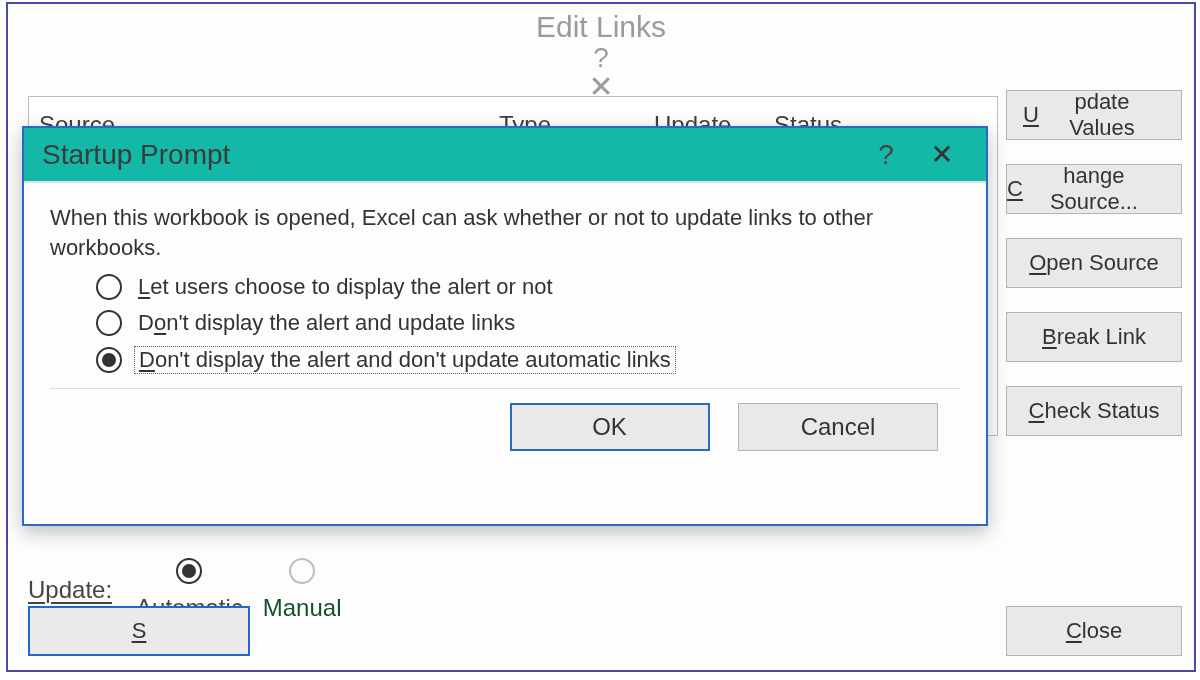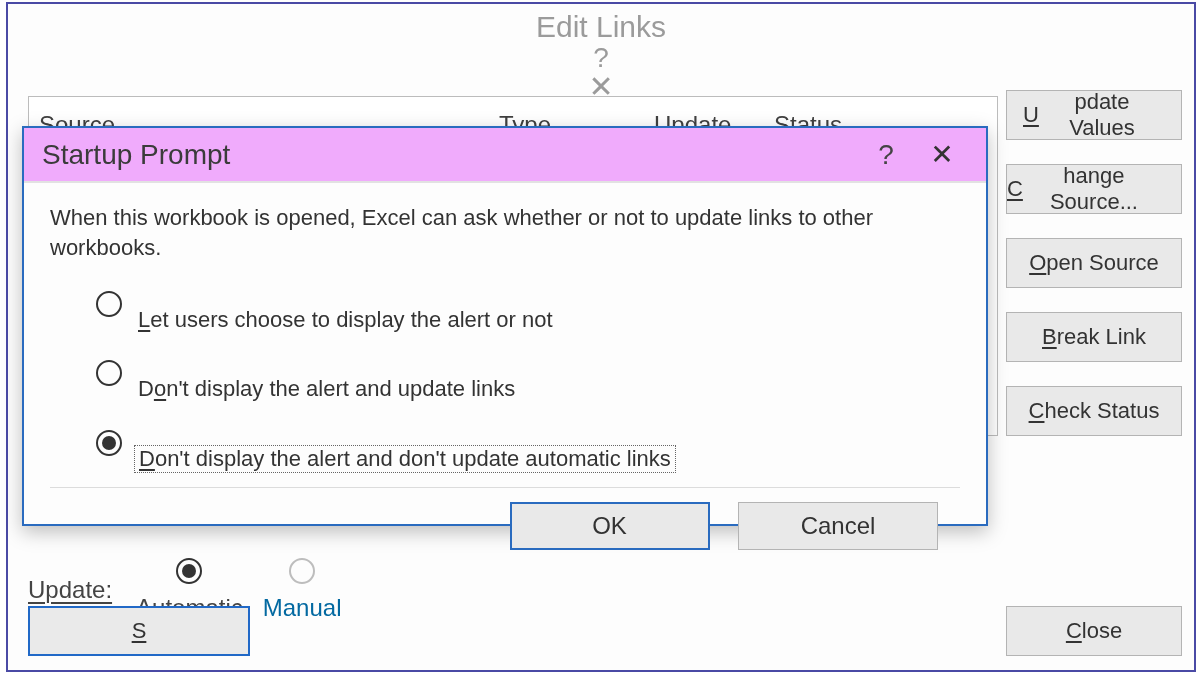--- a/index.html
+++ b/index.html
@@ -103,21 +103,21 @@
     border-radius: 50%;
     display: inline-flex; align-items: center; justify-content: center;
     flex-shrink: 0;
   }
   .radio-outer.disabled { border-color: #bdbdbd; }
   .radio-inner {
     width: 14px; height: 14px;
     border-radius: 50%;
     background: #333;
   }
-  .update-row .disabled-txt { color: #0369a1; }
+  .update-row .disabled-txt { color: #14532d; }
 
   .startup-btn {
     position: absolute;
     left: 0; top: 540px;
     width: 222px; height: 50px;
     border: 2px solid #2169c7;
     background: #eaeaea;
   }
 
   .close-btn-main {
@@ -133,21 +133,21 @@
     width: 966px; height: 400px;
     border: 2px solid #2a6bbf;
     background: #fdfdfd;
     box-shadow: 0 6px 18px rgba(0,0,0,0.25);
   }
   .sp-titlebar {
     display: flex; align-items: center;
     padding: 10px 18px;
     font-size: 28px;
     color: #3b3b3b;
-    background: #f0abfc;
+    background: #14b8a6;
     border-bottom: 2px solid #e2e2e2;
   }
   .sp-titlebar .sp-title { flex: 1; }
   .sp-titlebar .sp-help {
     width: 60px; text-align: center;
     font-size: 28px; color: #444;
   }
   .sp-titlebar .sp-close {
     width: 52px; text-align: center;
     font-size: 28px; color: #333;
@@ -166,21 +166,20 @@
     margin-top: 12px; margin-left: 46px;
     display: flex; flex-direction: column; gap: 10px;
   }
   .sp-opt {
     display: flex; align-items: center; gap: 12px;
     font-size: 22px;
     color: #333;
   }
   .sp-opt .label-box {
     padding: 0 4px;
-    margin-top: 33px;
   }
   .sp-opt .label-box.selected {
     border: 1px dotted #666;
   }
   .sp-opt .ul { text-decoration: underline; text-underline-offset: 3px; }
 
   .sp-sep {
     margin-top: 14px;
     height: 1px; background: #dcdcdc;
   }

